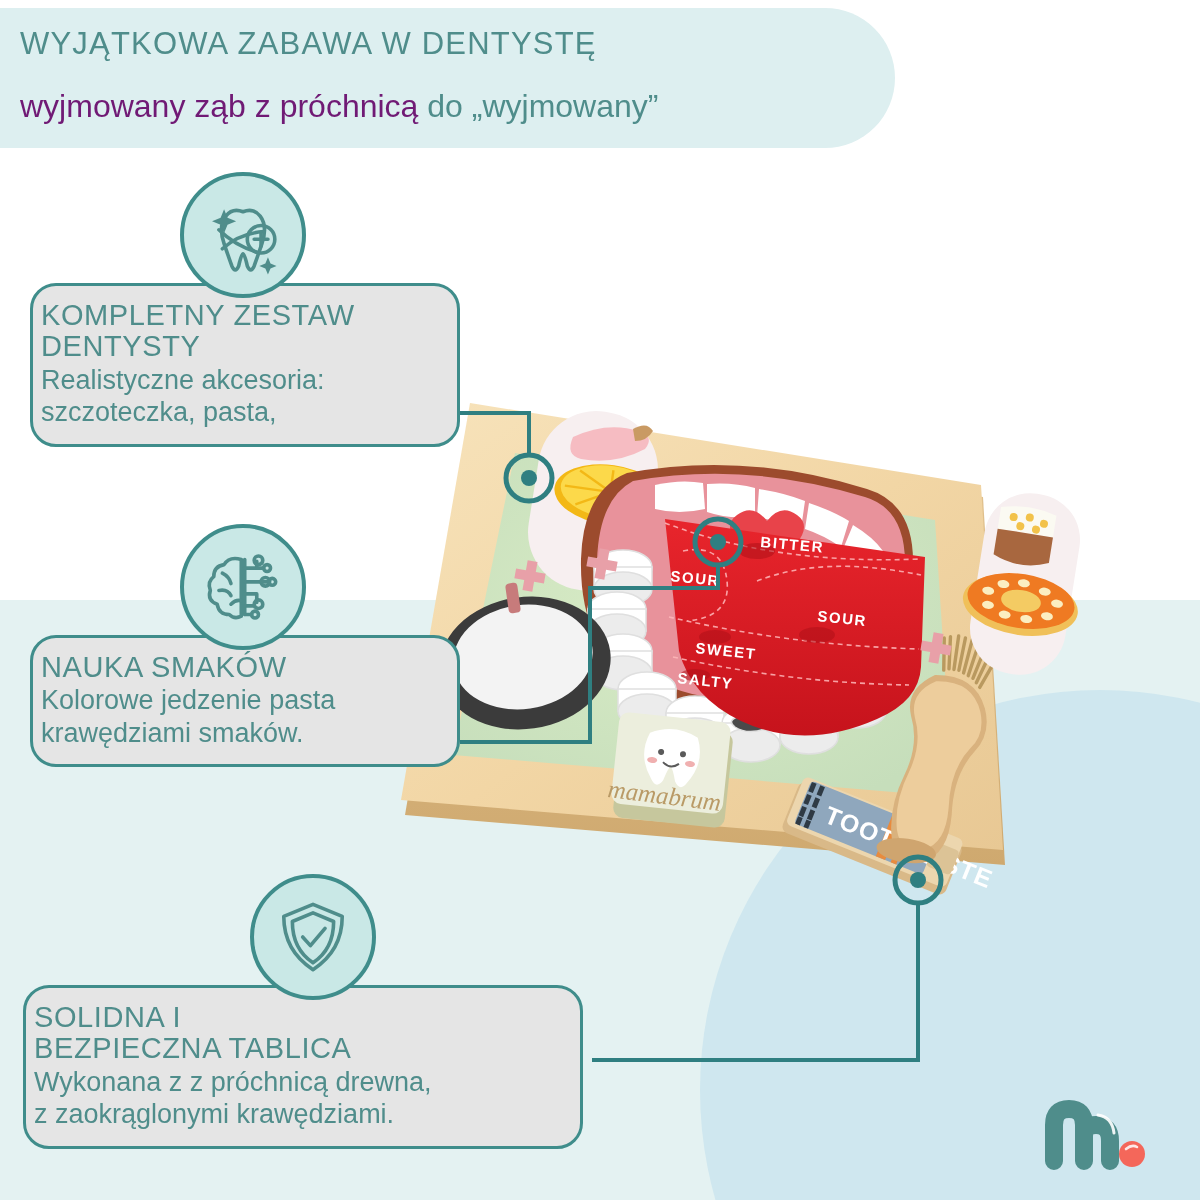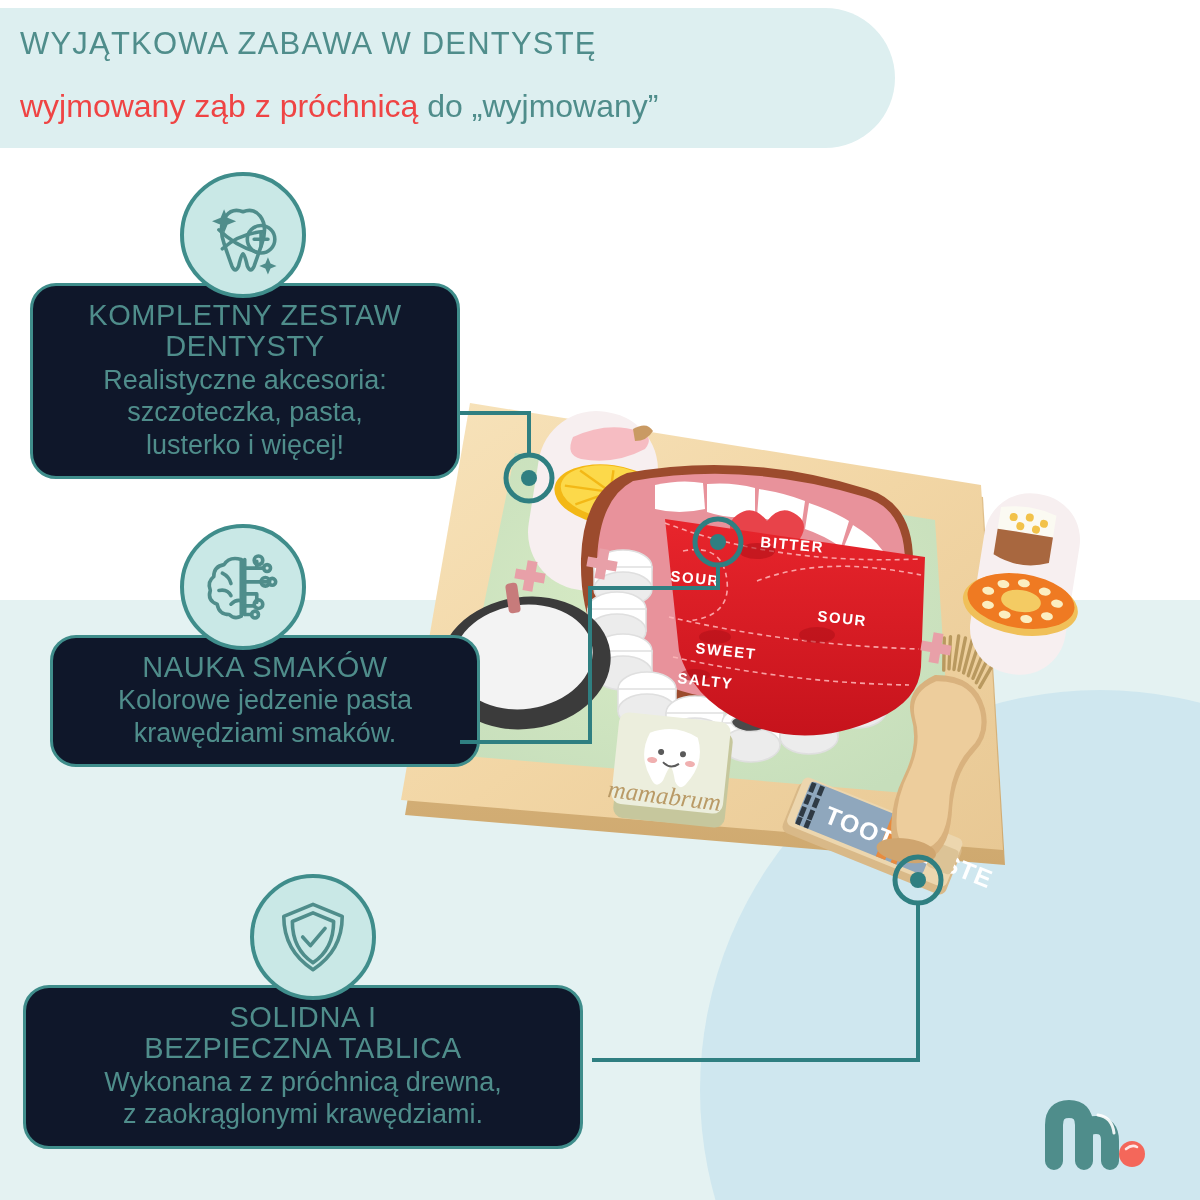--- a/index.html
+++ b/index.html
@@ -30,40 +30,39 @@
   }
   #header-title{
     position:absolute; left:20px; top:26px; width:870px;
     font-size:31px; font-weight:400; letter-spacing:1.2px;
     color:#4f8d8b; white-space:nowrap;
   }
   #header-sub{
     position:absolute; left:20px; top:88px; width:870px;
     font-size:32px; color:#4f8d8b; white-space:nowrap;
   }
-  #header-sub .hl{ color:#ef4444;margin-top:8px; }
+  #header-sub .hl{ color:#701a75;margin-top:8px; }
   
   .callout{
     position:absolute;
-    background:#0f172a;
+    background:#e5e5e5;
     border:3px solid #3f8d8b;
     border-radius:26px;
-    text-align:center;
     padding:14px 8px 16px;
     z-index:6;
   }
   .callout .ttl{
     color:#4f8d8b; font-size:29px; line-height:1.08; letter-spacing:.6px;
     text-transform:uppercase;
   }
   .callout .body{
     color:#4f8d8b; font-size:27px; line-height:1.13; margin-top:2px;
   }
   #callout-1{ left:30px; top:283px; width:430px; }
-  #callout-2{ left:30px; top:635px; width:430px;margin-left:20px; }
+  #callout-2{ left:30px; top:635px; width:430px; }
   #callout-3{ left:23px; top:985px; width:560px; }
   
   .icon-badge{
     position:absolute; width:126px; height:126px; border-radius:50%;
     background:#c9e8e6; border:4px solid #3f8d8b;
     display:flex; align-items:center; justify-content:center;
     z-index:7;
   }
   #icon-badge-1{ left:180px; top:172px; }
   #icon-badge-2{ left:180px; top:524px; }
@@ -384,21 +383,20 @@
     <path d="M50 22 L74 32 q0 32 -24 48 q-24 -16 -24 -48 Z"></path>
     <path d="M38 50 l9 10 l17 -20"></path>
   </svg>
 </div>
 
 <div class="callout" id="callout-1">
   <div class="ttl">KOMPLETNY ZESTAW</div>
   <div class="ttl">DENTYSTY</div>
   <div class="body">Realistyczne akcesoria:</div>
   <div class="body">szczoteczka, pasta,</div>
-  <div class="body">lusterko i więcej!</div>
 </div>
 
 <div class="callout" id="callout-2">
   <div class="ttl">NAUKA SMAKÓW</div>
   <div class="body">Kolorowe jedzenie pasta</div>
   <div class="body">krawędziami smaków.</div>
 </div>
 
 <div class="callout" id="callout-3">
   <div class="ttl">SOLIDNA I</div>

